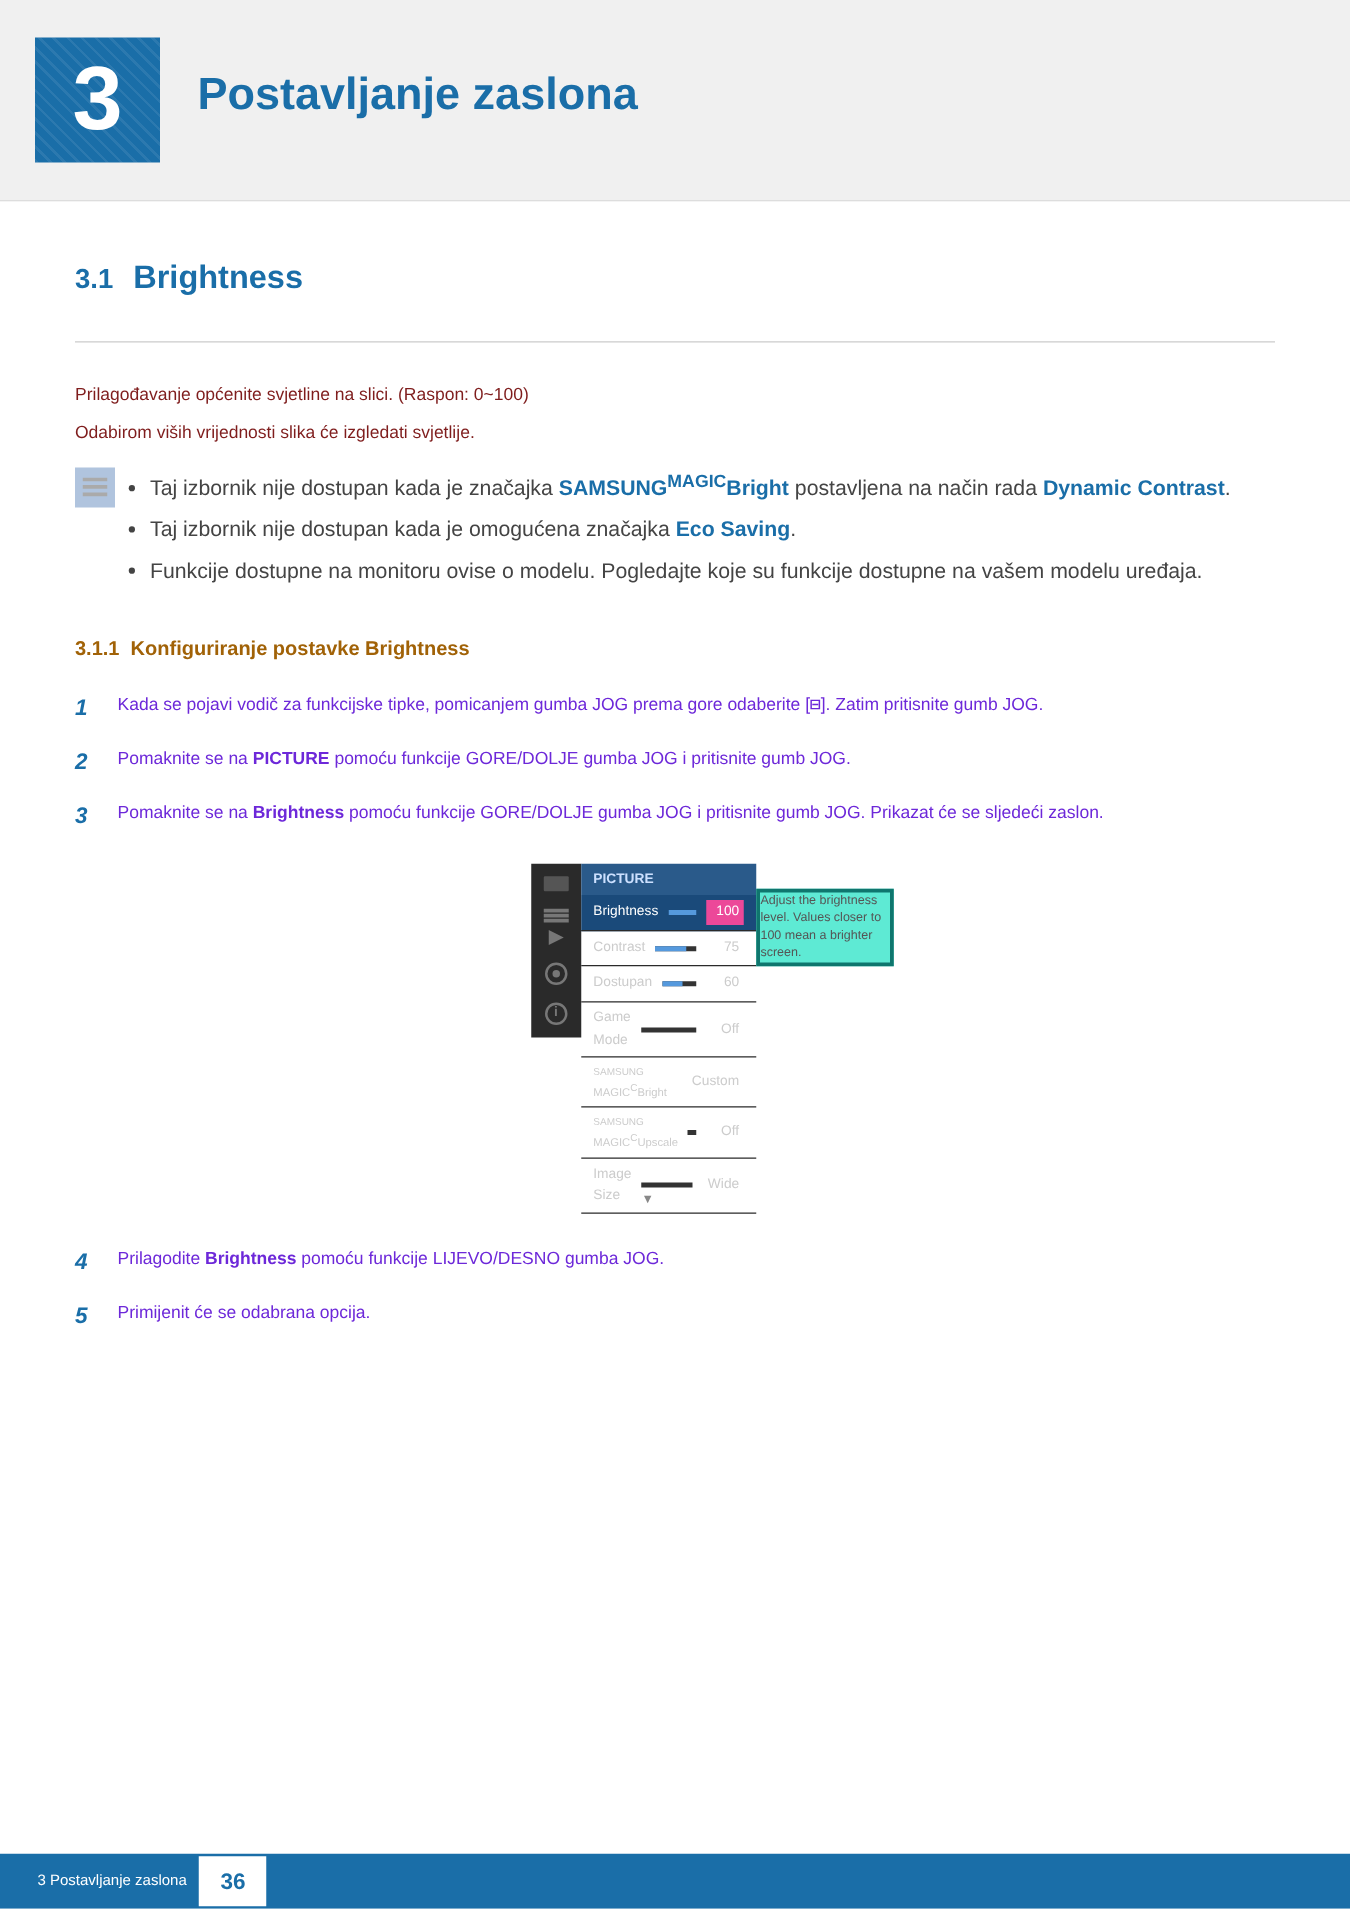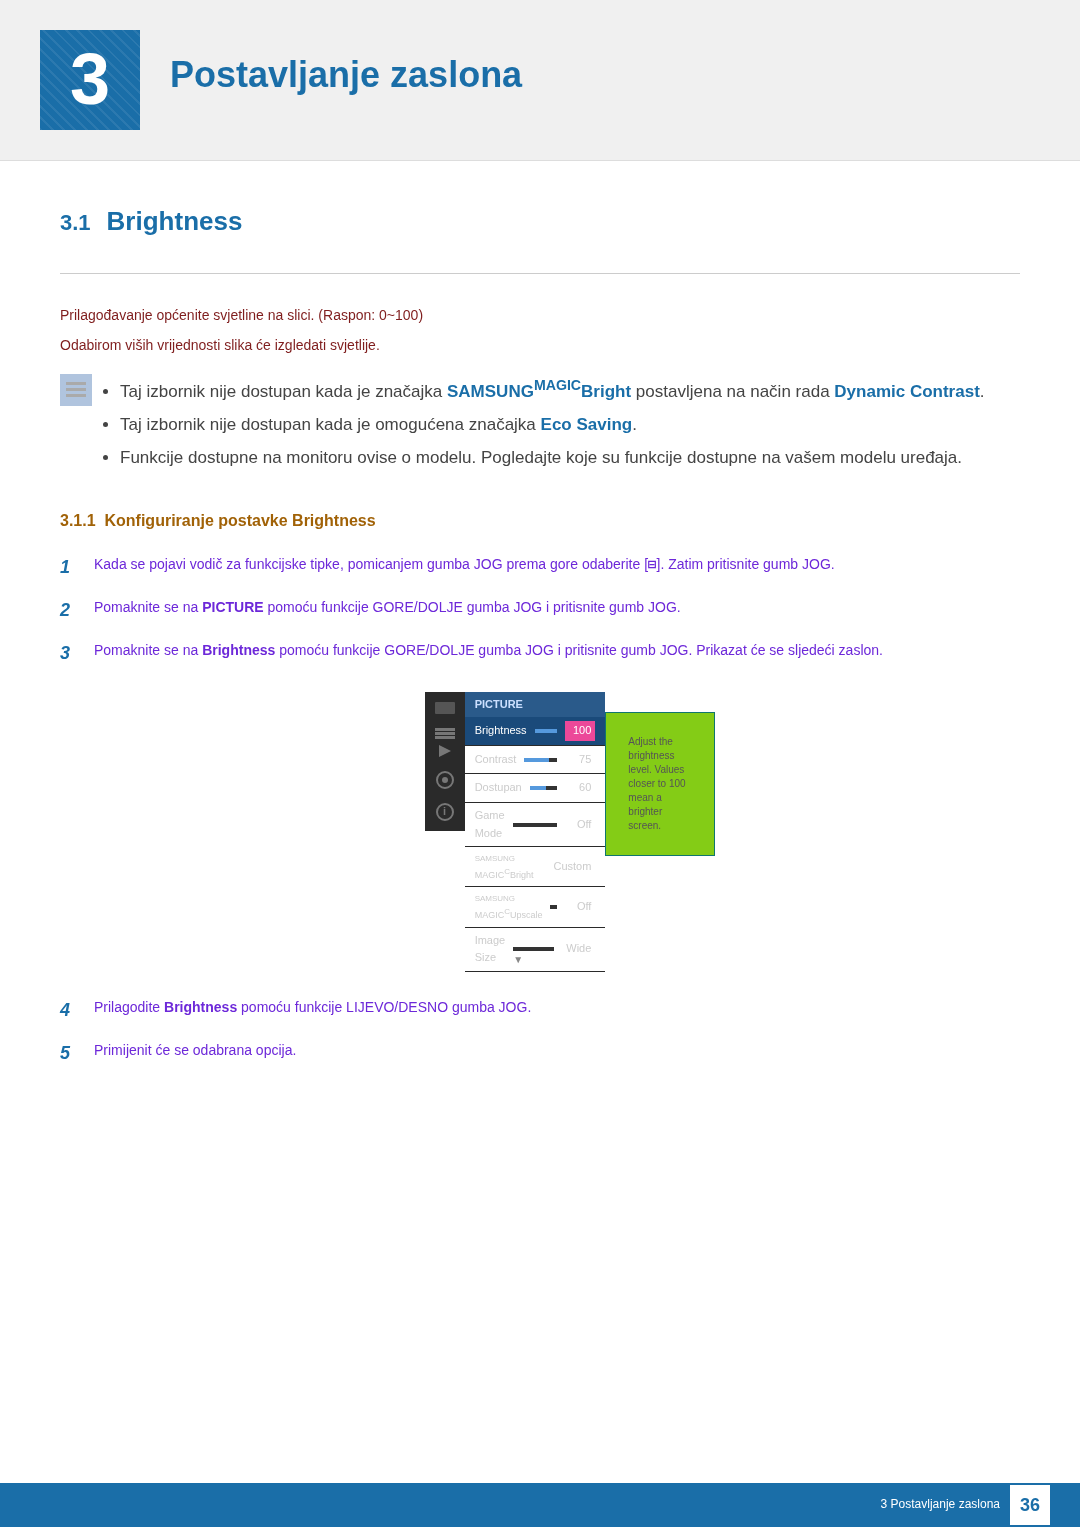--- a/index.html
+++ b/index.html
@@ -10,21 +10,21 @@
       font-size: 14px;
       line-height: 1.6;
       width: 1080px;
       min-height: 1527px;
       position: relative;
     }
 
     
     .chapter-header {
       background: #f0f0f0;
-      padding: 30px 60px 30px 40px;
+      padding: 30px 60px 30px 28px;
       display: flex;
       align-items: center;
       gap: 30px;
       border-bottom: 1px solid #ddd;
       margin-bottom: 40px;
     }
     .chapter-number-block {
       background: #1a6ea8;
       color: #fff;
       font-size: 72px;
@@ -221,55 +221,54 @@
     .monitor-value.plain {
       background: none;
       color: #ccc;
     }
     .monitor-row-label.small-brand {
       font-size: 9px;
     }
 
     
     .tooltip-box {
-      background: #84cc16;
-      border: 1px solid #0f766e;
-      padding: 22px;
+      background: #5eead4;
+      border: 3px solid #0f766e;
+      padding: 0;
       width: 110px;
       font-size: 10px;
       color: #555;
       line-height: 1.4;
       align-self: flex-start;
       margin-top: 20px;
     }
 
     
     .page-footer {
       position: absolute;
       bottom: 0;
       left: 0;
       right: 0;
       height: 44px;
       background: #1a6ea8;
       display: flex;
       align-items: center;
-      justify-content: flex-end;
       padding: 0 30px;
       gap: 10px;
     }
     .footer-text {
       color: #fff;
       font-size: 12px;
     }
     .footer-num {
       background: #fff;
       color: #1a6ea8;
       font-weight: bold;
       font-size: 18px;
-      width: 40px;
+      width: 54px;
       height: 40px;
       display: flex;
       align-items: center;
       justify-content: center;
     }
 
     hr.divider {
       border: none;
       border-top: 1px solid #ccc;
       margin: 30px 0;

